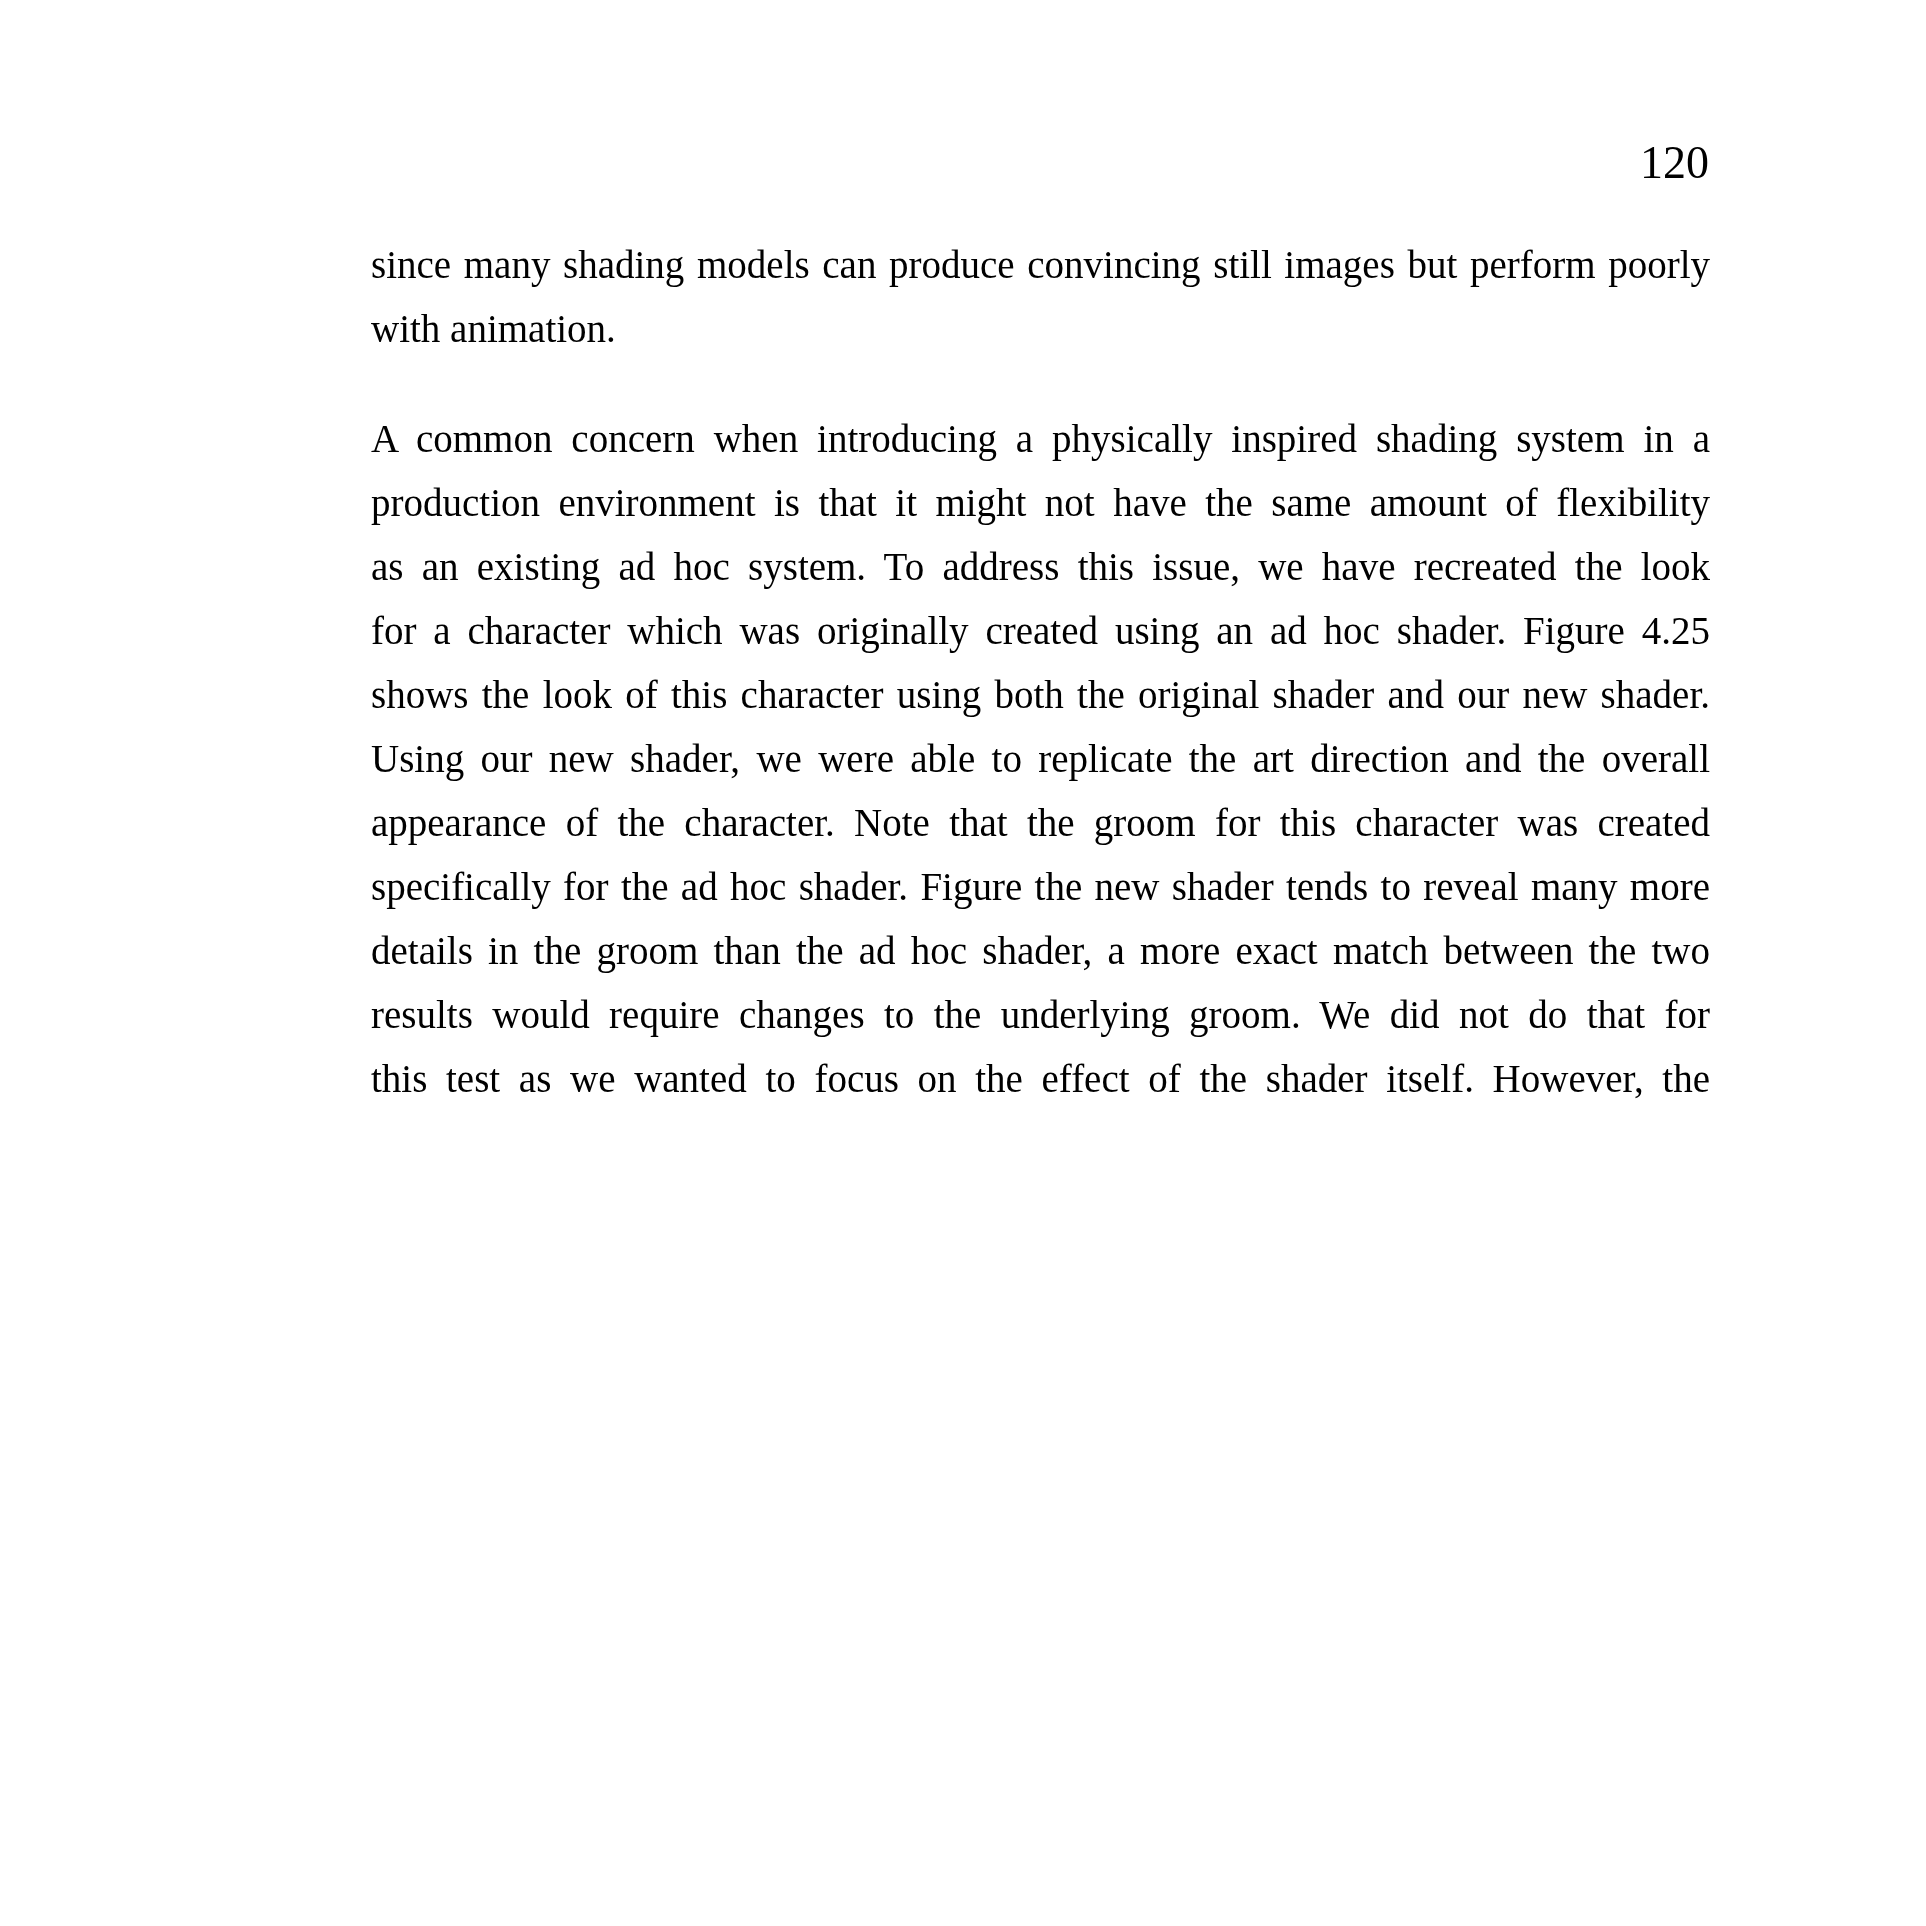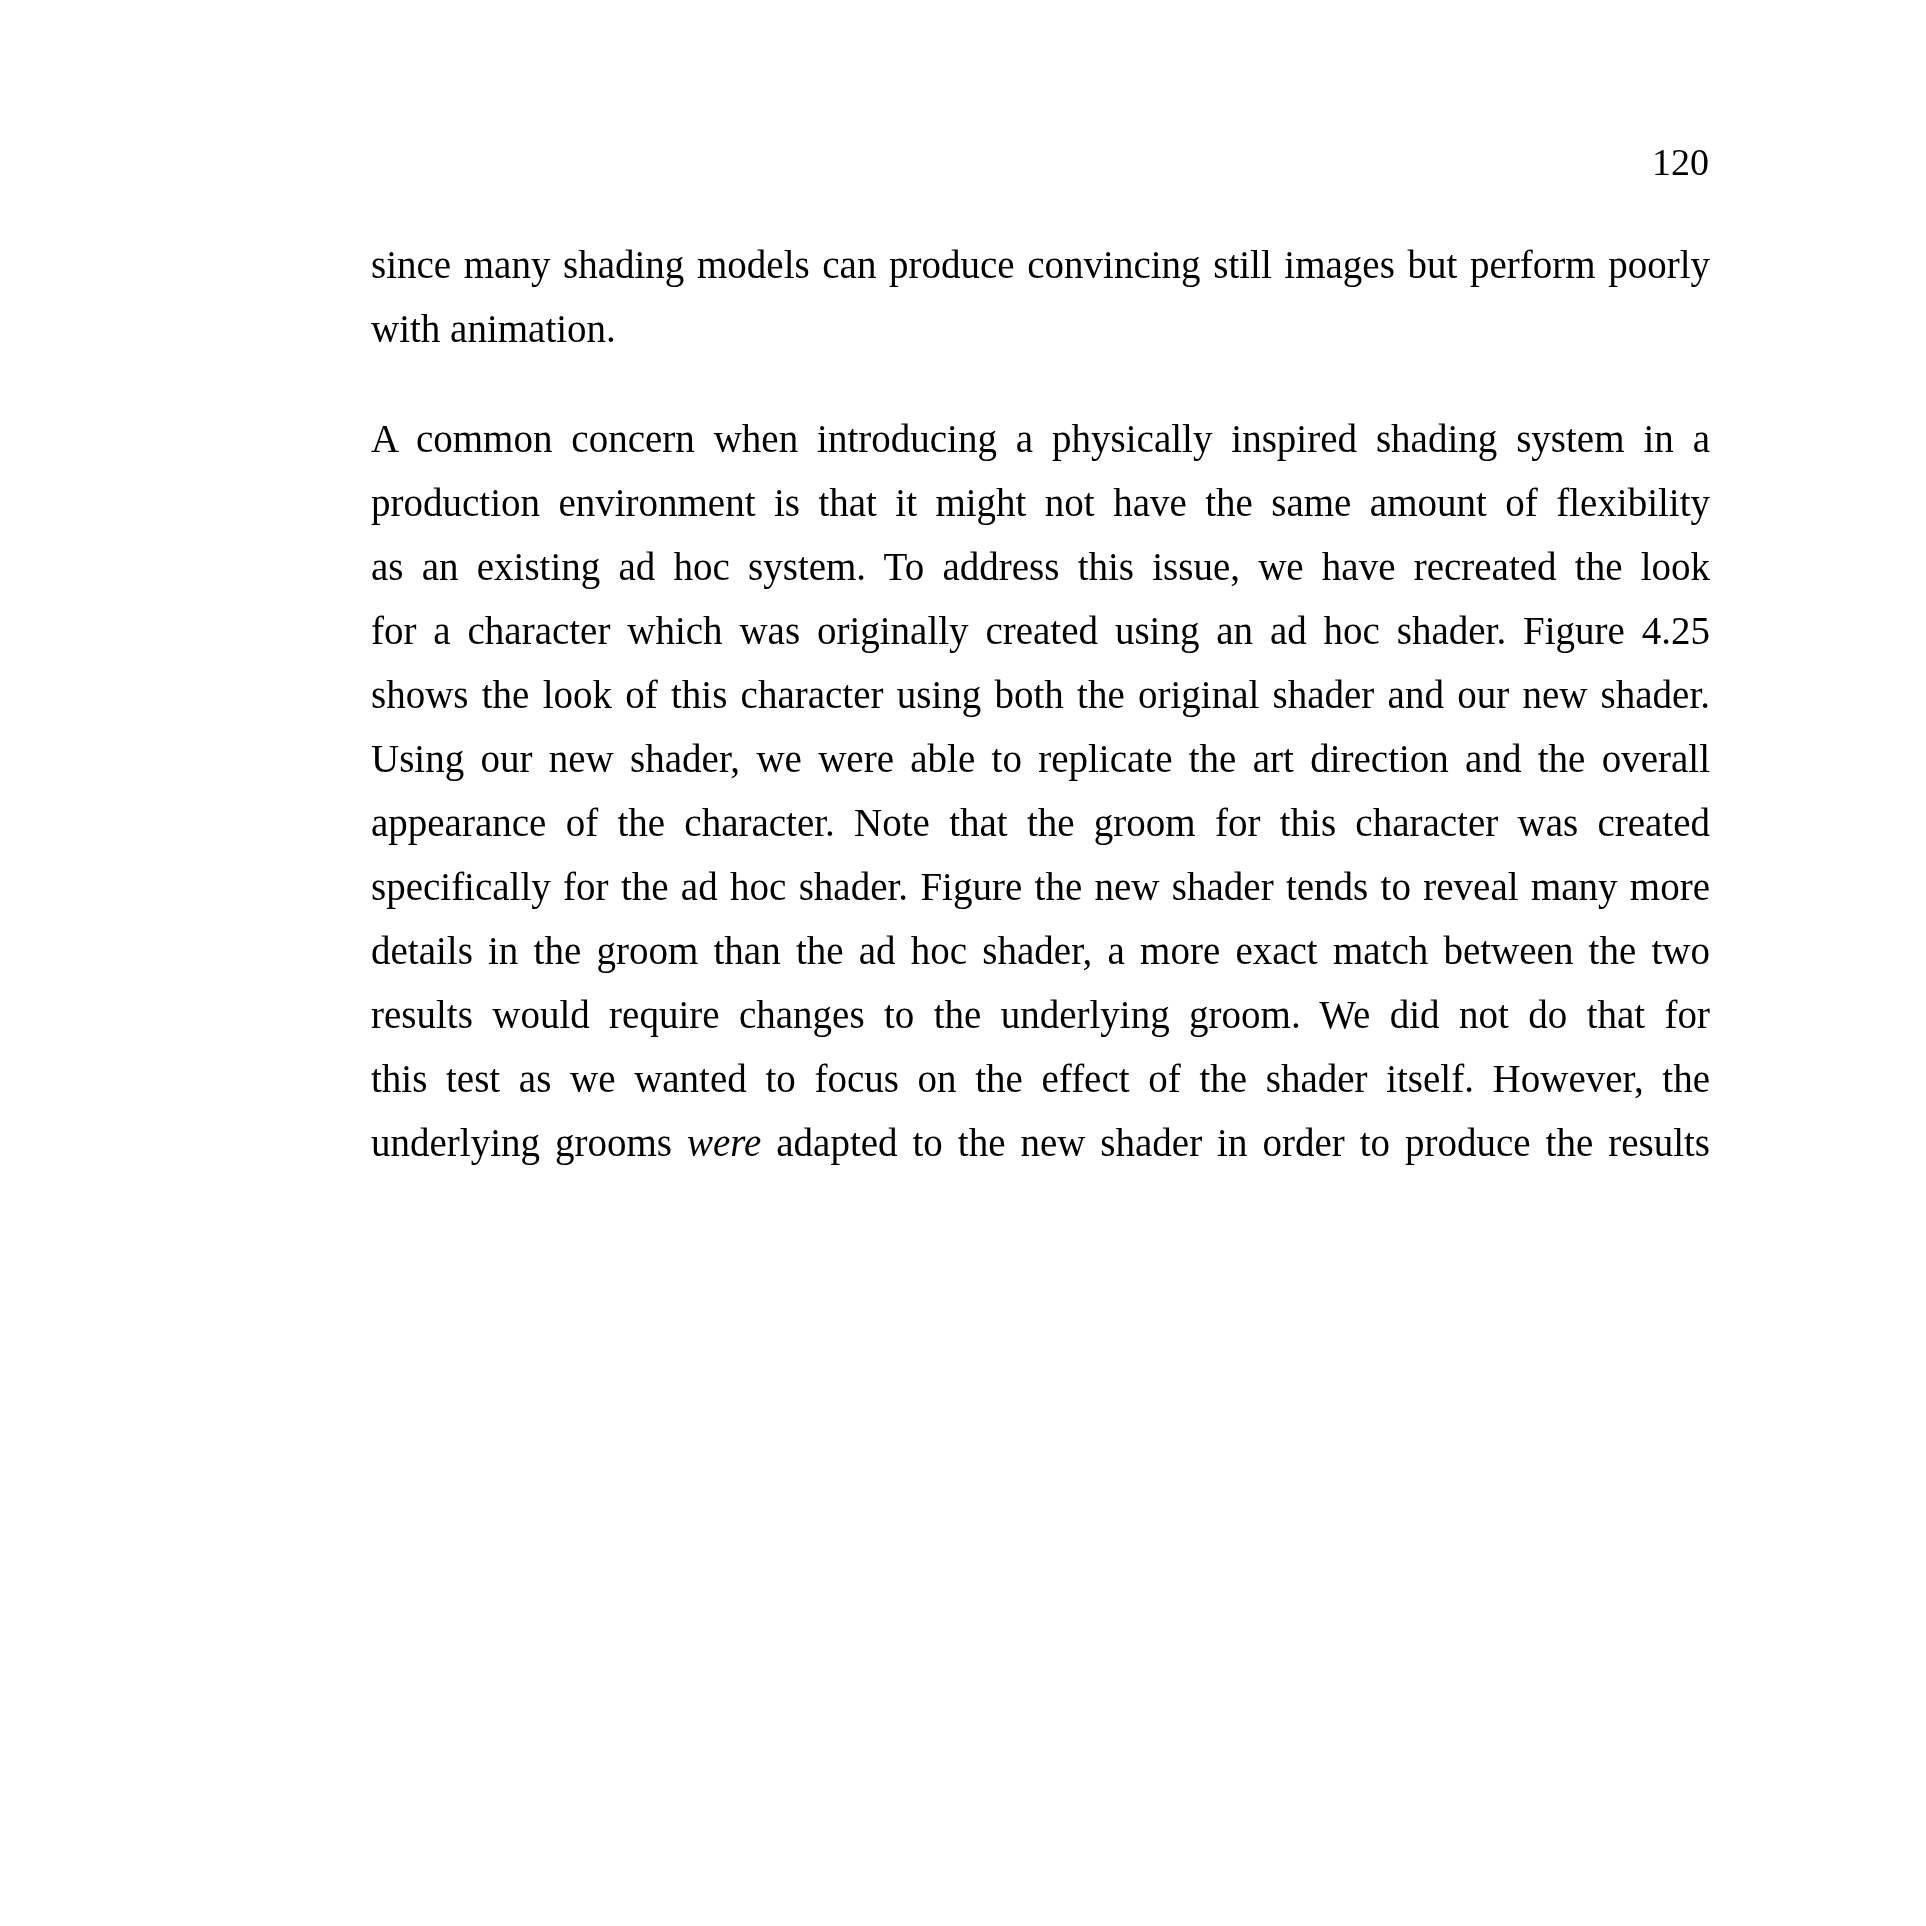--- a/index.html
+++ b/index.html
@@ -12,21 +12,21 @@
       height: 2542px;
       position: relative;
       overflow: hidden;
       font-family: "Liberation Serif", "DejaVu Serif", serif;
       color: #000000;
     }
     .page-number {
       position: absolute;
       top: 143px;
       right: 256px;
-      font-size: 38px;
+      font-size: 46px;
       line-height: 39px;
       text-align: right;
     }
     .text-block {
       position: absolute;
       left: 371px;
       width: 1339px;
       font-size: 39px;
     }
     .paragraph {
@@ -69,16 +69,15 @@
     <span class="line">production environment is that it might not have the same amount of flexibility</span>
     <span class="line">as an existing ad hoc system.  To address this issue, we have recreated the look</span>
     <span class="line">for a character which was originally created using an ad hoc shader.  Figure 4.25</span>
     <span class="line">shows the look of this character using both the original shader and our new shader.</span>
     <span class="line">Using our new shader, we were able to replicate the art direction and the overall</span>
     <span class="line">appearance of the character.  Note that the groom for this character was created</span>
     <span class="line">specifically for the ad hoc shader. Figure the new shader tends to reveal many more</span>
     <span class="line">details in the groom than the ad hoc shader, a more exact match between the two</span>
     <span class="line">results would require changes to the underlying groom.  We did not do that for</span>
     <span class="line">this test as we wanted to focus on the effect of the shader itself.  However, the</span>
-    <span class="line"><span>underlying grooms </span><em>were</em><span> adapted to the new shader in order to produce the results</span></span>
   </div>
 </div>
 
 
 </body></html>

